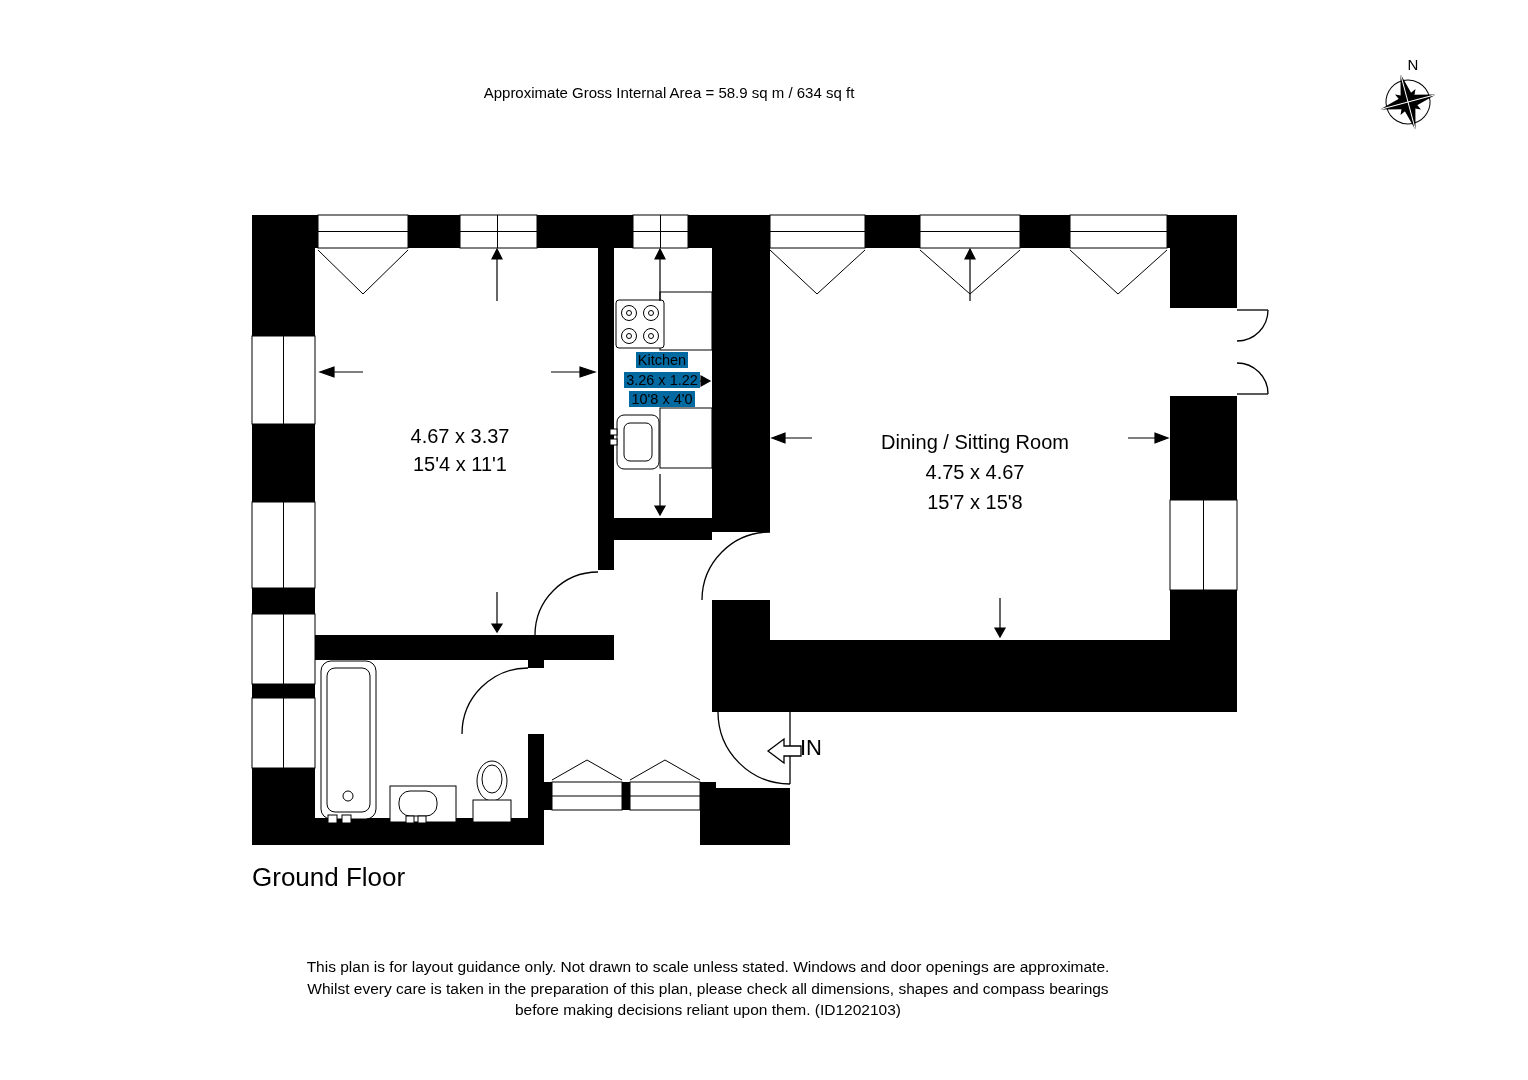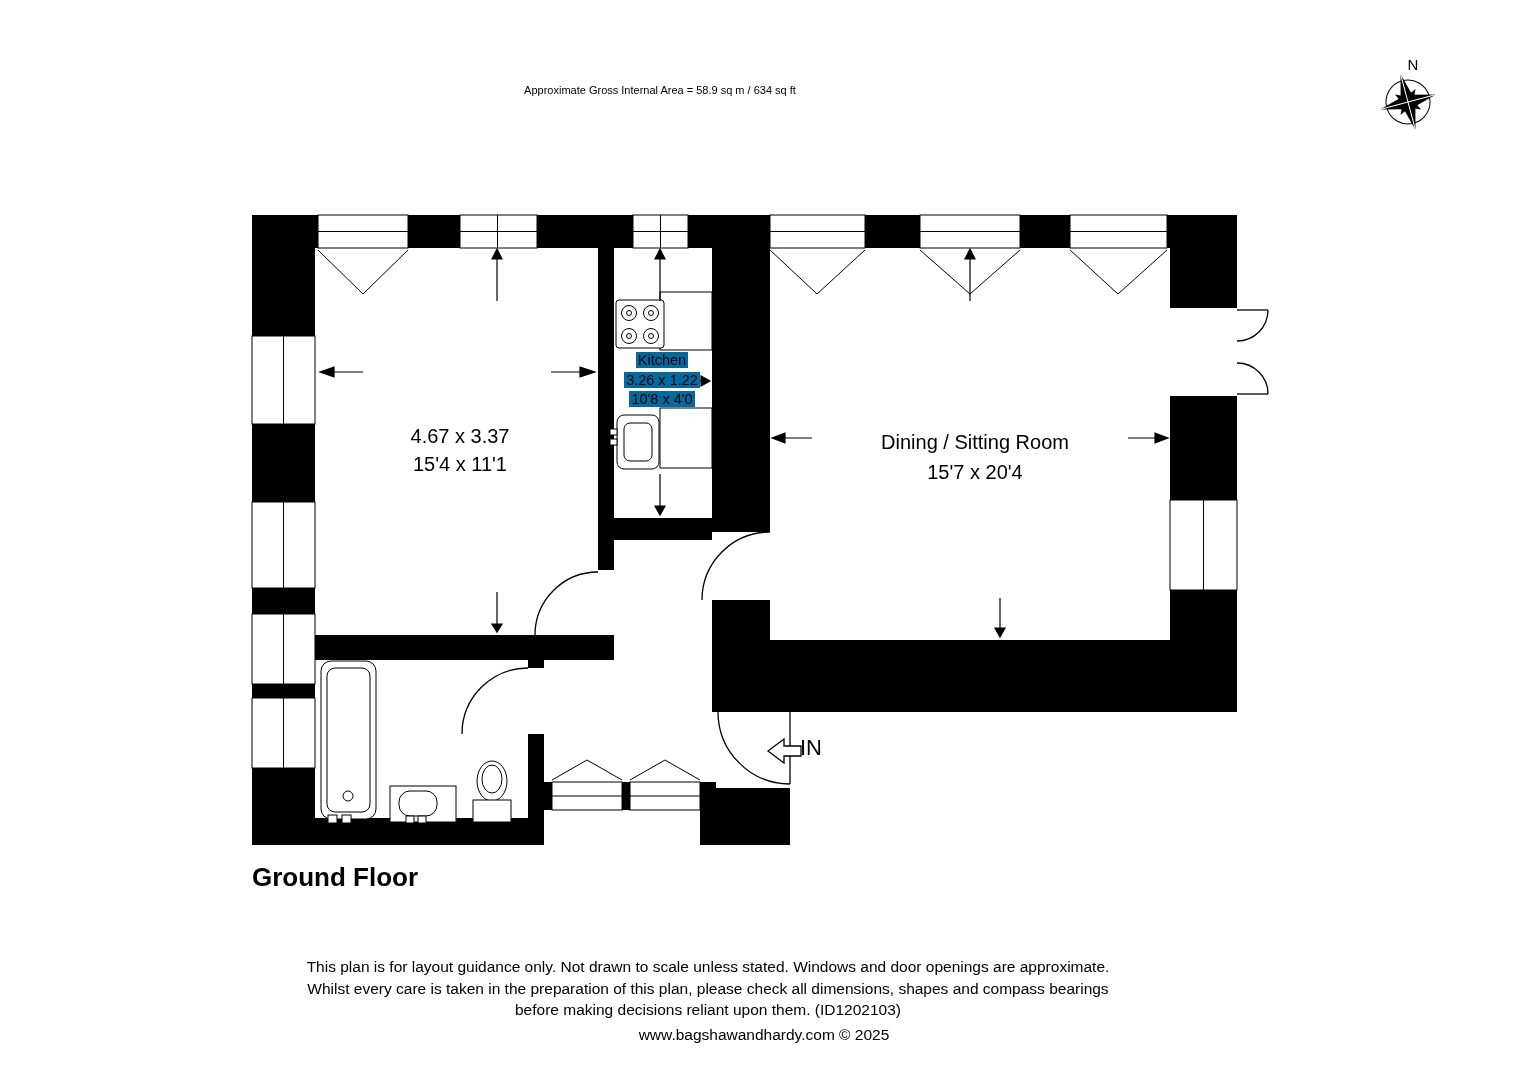--- a/index.html
+++ b/index.html
@@ -6,29 +6,29 @@
   * { margin:0; padding:0; box-sizing:border-box; }
   html, body { background:#ffffff; }
   body {
     width:1528px; height:1080px;
     font-family:"Liberation Sans", sans-serif;
     color:#000;
   }
   .stage { position:relative; width:1528px; height:1080px; background:#fff; overflow:hidden; }
   svg.plan { position:absolute; left:0; top:0; }
   .txt { position:absolute; white-space:nowrap; }
-  .area-note { top:84px; left:0; width:1320px; text-align:center; font-size:11px; }
+  .area-note { top:84px; left:9px; width:1320px; text-align:center; font-size:15px; }
   .compass-n { top:56px; left:1398px; width:30px; text-align:center; font-size:15px; }
   .room-label { position:absolute; text-align:center; font-size:20px; line-height:28px; }
   .bedroom-label { left:340px; top:422px; width:240px; }
   .kitchen-label { left:602px; top:351px; width:120px; font-size:14.5px; line-height:19.5px; }
   .kitchen-label .halo { background:#0369a1; padding:0 2px; }
   .dining-label { left:855px; top:427px; width:240px; line-height:30px; }
   .in-label { left:800px; top:735px; font-size:22px; }
-  .floor-title { left:252px; top:862px; font-size:26px; font-weight:bold; }
+  .floor-title { left:252px; top:862px; font-size:26px; font-weight:normal; }
   .disclaimer { position:absolute; top:956px; left:0; width:1416px; text-align:center; font-size:15.5px; line-height:21.5px; }
   .credit { top:1026px; left:0; width:1528px; text-align:center; font-size:15.5px; }
 </style>
 </head>
 <body>
 
 <div class="stage">
 
   <svg class="plan" width="1528" height="1080" viewBox="0 0 1528 1080">
 
@@ -178,28 +178,28 @@
   </div>
 
   <div class="room-label kitchen-label">
     <div><span class="halo">Kitchen</span></div>
     <div><span class="halo">3.26 x 1.22</span></div>
     <div><span class="halo">10'8 x 4'0</span></div>
   </div>
 
   <div class="room-label dining-label">
     <div>Dining / Sitting Room</div>
-    <div>15'7 x 20'4</div>
+    <div>4.75 x 4.67</div>
+    <div>15'7 x 15'8</div>
   </div>
 
   <div class="txt in-label">IN</div>
 
   <div class="txt floor-title">Ground Floor</div>
 
   <div class="disclaimer">
     <div>This plan is for layout guidance only. Not drawn to scale unless stated. Windows and door openings are approximate.</div>
     <div>Whilst every care is taken in the preparation of this plan, please check all dimensions, shapes and compass bearings</div>
     <div>before making decisions reliant upon them. (ID1202103)</div>
   </div>
 
-  <div class="txt credit">www.bagshawandhardy.com © 2025</div>
 
 </div>
 
 </body></html>

